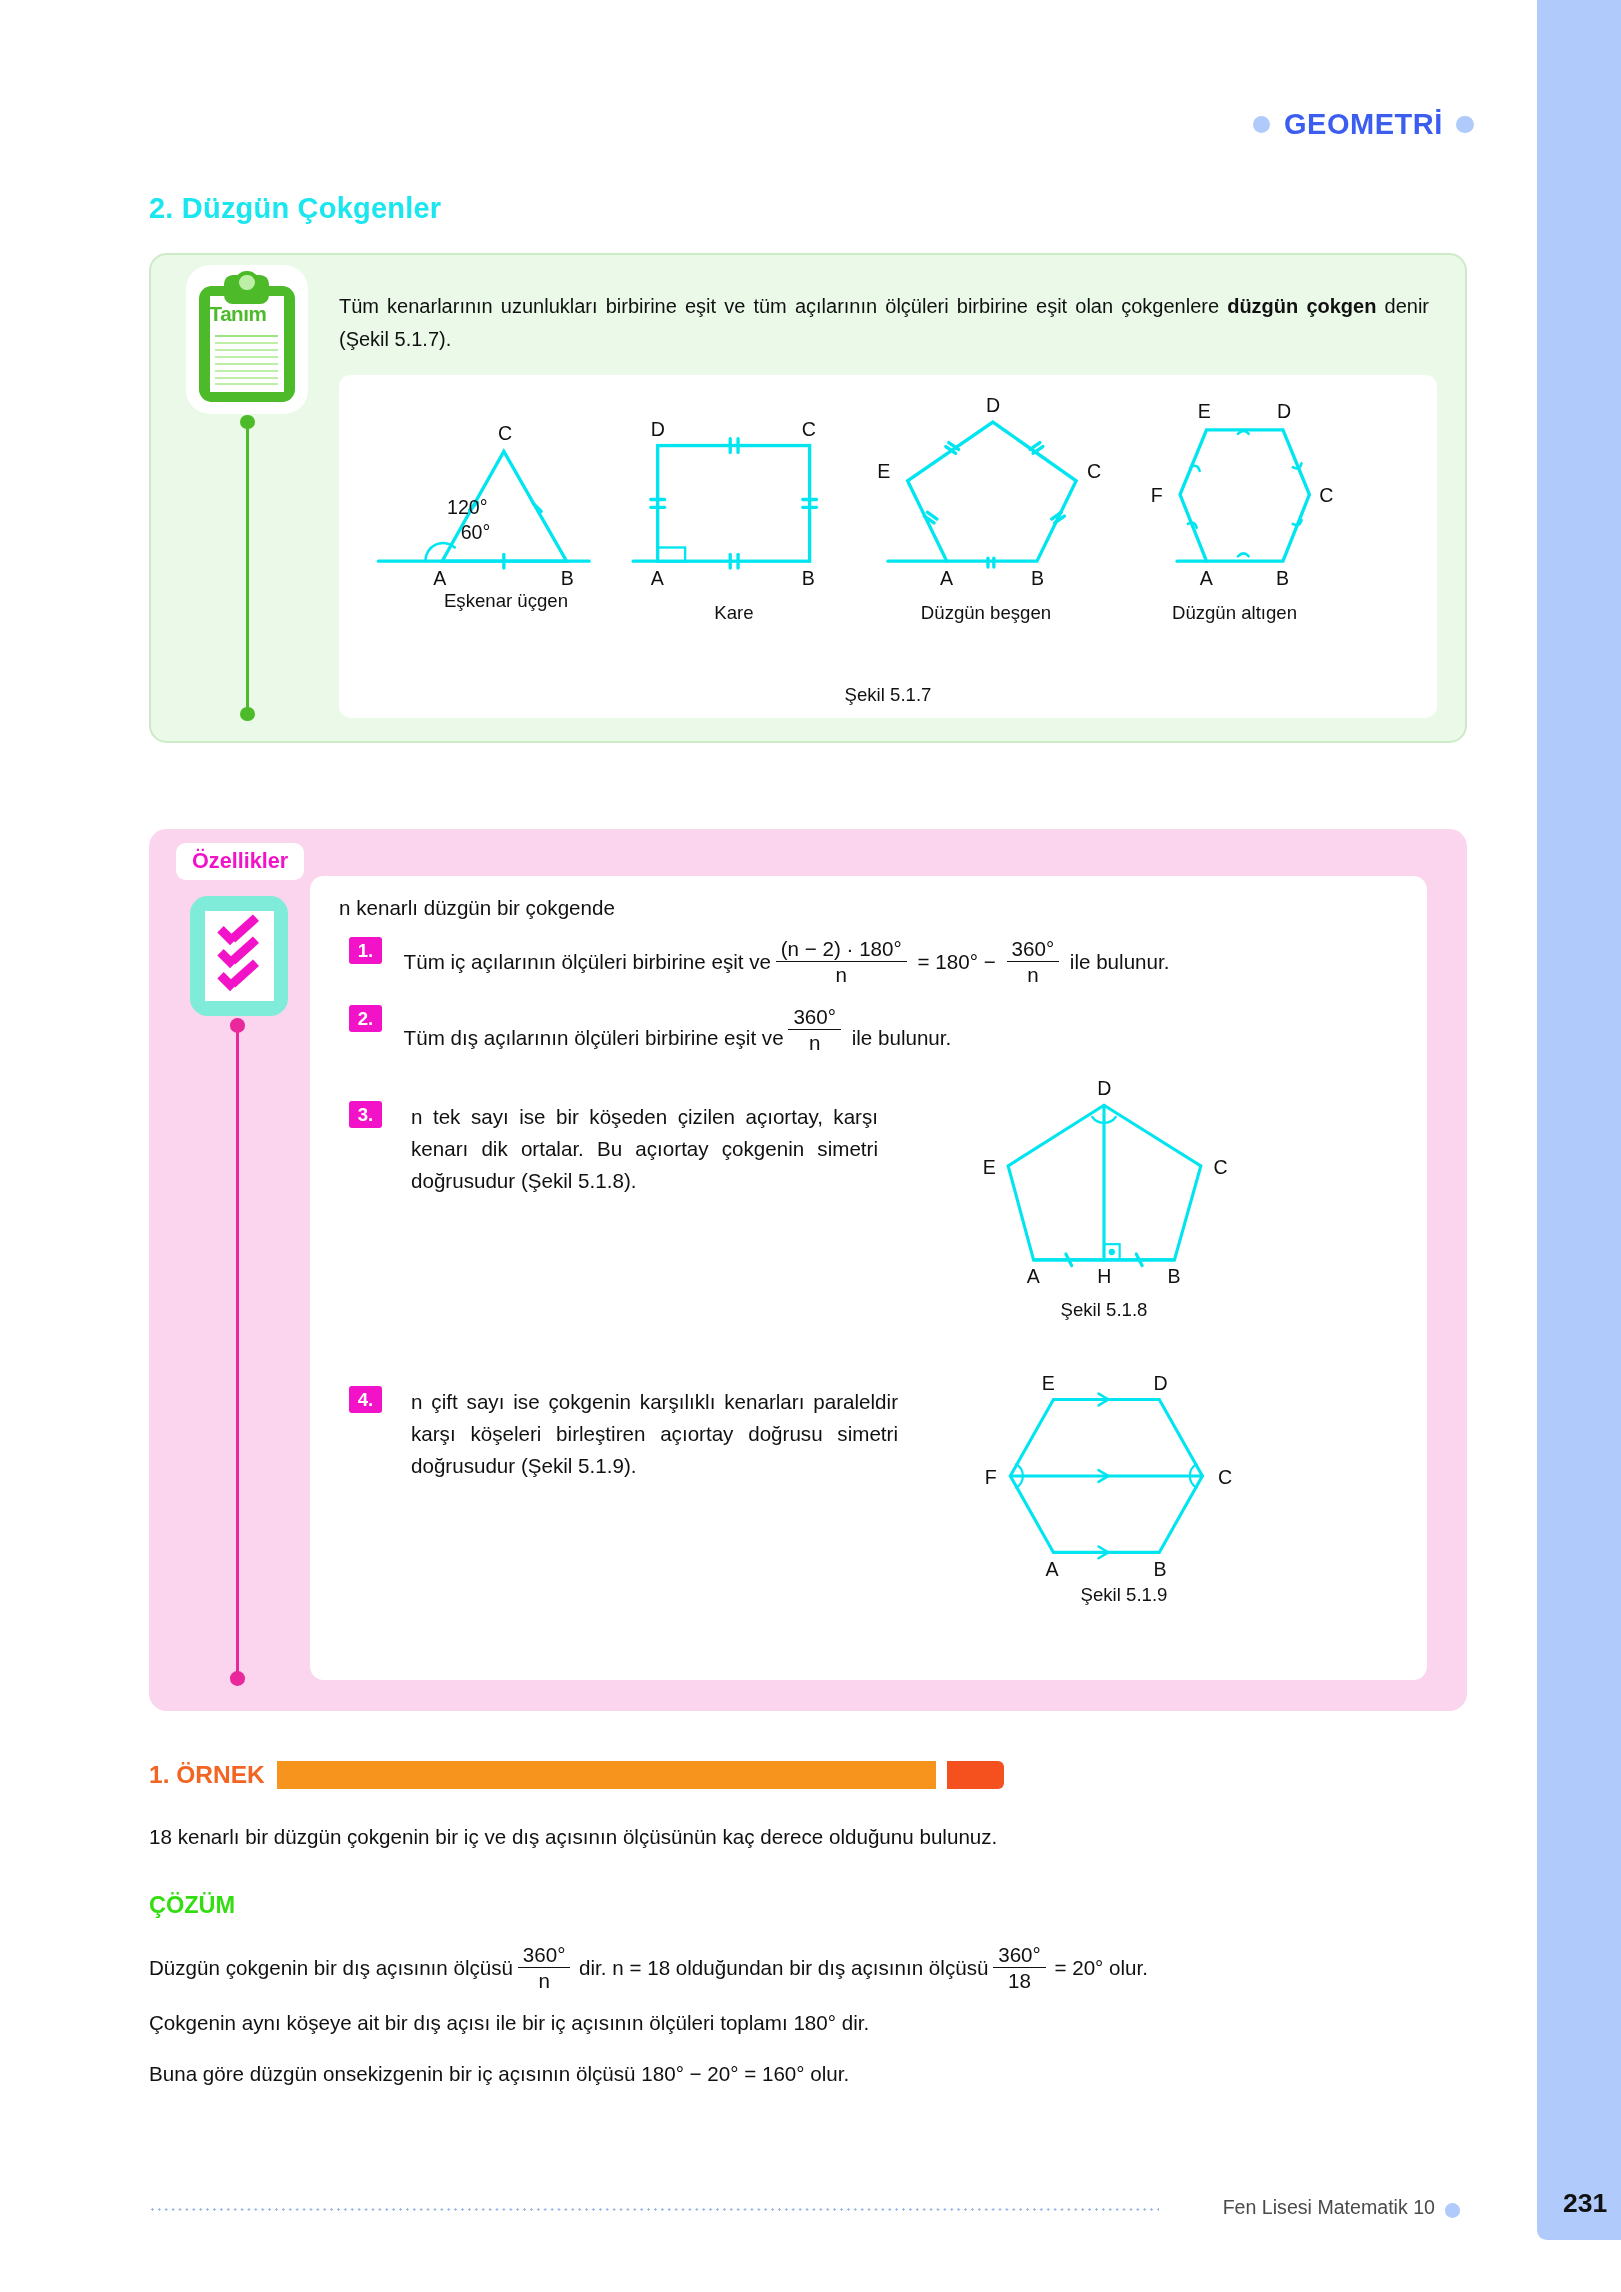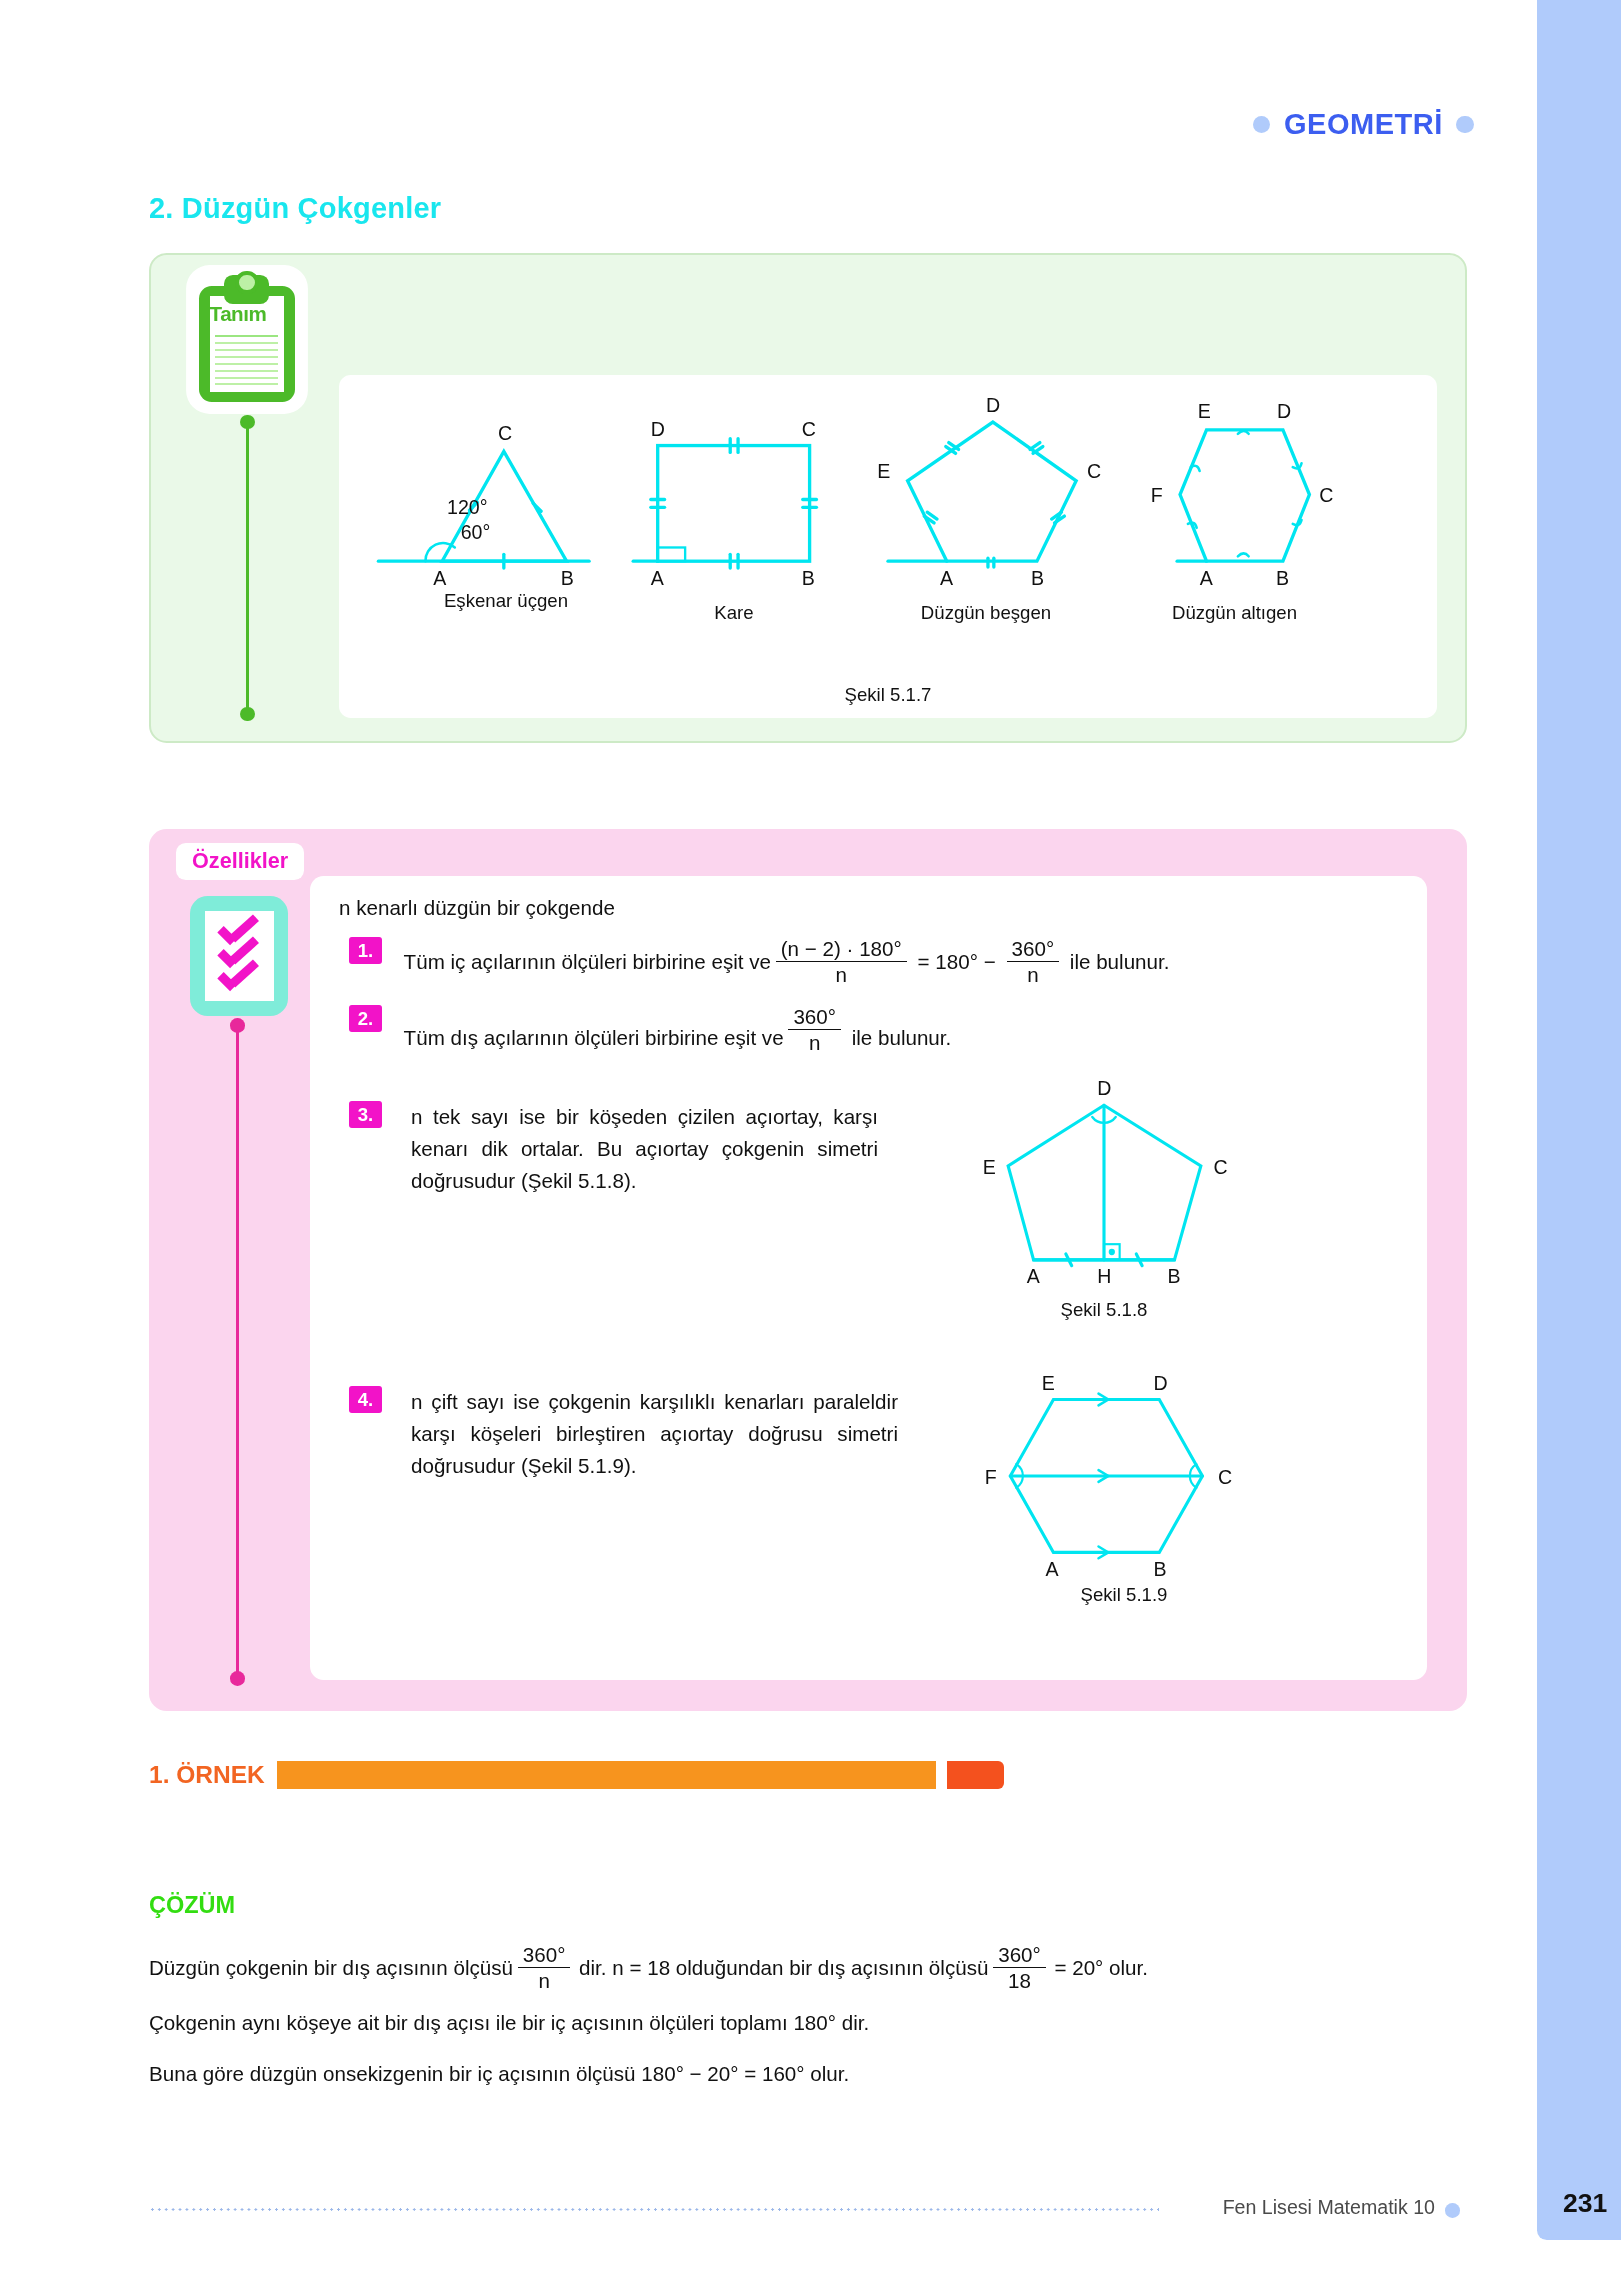--- a/index.html
+++ b/index.html
@@ -264,20 +264,23 @@
             </div>
         </div>
         <div class="cb-clip"></div>
         <div class="cb-ring"></div>
       </div>
       <div class="stem-dot top"></div>
       <div class="stem-line"></div>
       <div class="stem-dot bot"></div>
     </div>
 
+    <div class="def-text">
+      <span>Tüm kenarlarının uzunlukları birbirine eşit ve tüm açılarının ölçüleri birbirine eşit olan çokgenlere </span><b>düzgün çokgen</b><span> denir (Şekil 5.1.7).</span>
+    </div>
 
     <div class="fig-card">
       <svg width="1098" height="294" viewBox="0 0 1120 300">
         <g stroke="#00e5f0" stroke-width="3.4" fill="none" stroke-linecap="round">
 
           <line x1="40" y1="190" x2="255" y2="190"></line>
           <path d="M105 190 L168 78 L232 190 Z"></path>
           <path d="M88 190 A18 18 0 0 1 118 176" stroke-width="2.6"></path>
           <line x1="133" y1="138" x2="141" y2="130"></line>
           <line x1="198" y1="131" x2="206" y2="139"></line>
@@ -456,20 +459,21 @@
 
     </div>
   </div>
 
   <div class="ornek-row">
     <span class="ornek-label">1. ÖRNEK</span>
     <span class="bar-long"></span>
     <span class="bar-short"></span>
   </div>
 
+  <div class="q-text">18 kenarlı bir düzgün çokgenin bir iç ve dış açısının ölçüsünün kaç derece olduğunu bulunuz.</div>
   <div class="cozum-label">ÇÖZÜM</div>
 
   <div class="sol-line" style="top:1943px;">
     <span>Düzgün çokgenin bir dış açısının ölçüsü</span>
     <span class="frac">
       <span class="num">360°</span>
       <span class="den">n</span>
     </span>
     <span style="margin-left:3.9px;">dir.  n = 18  olduğundan bir dış açısının ölçüsü</span>
     <span class="frac">

